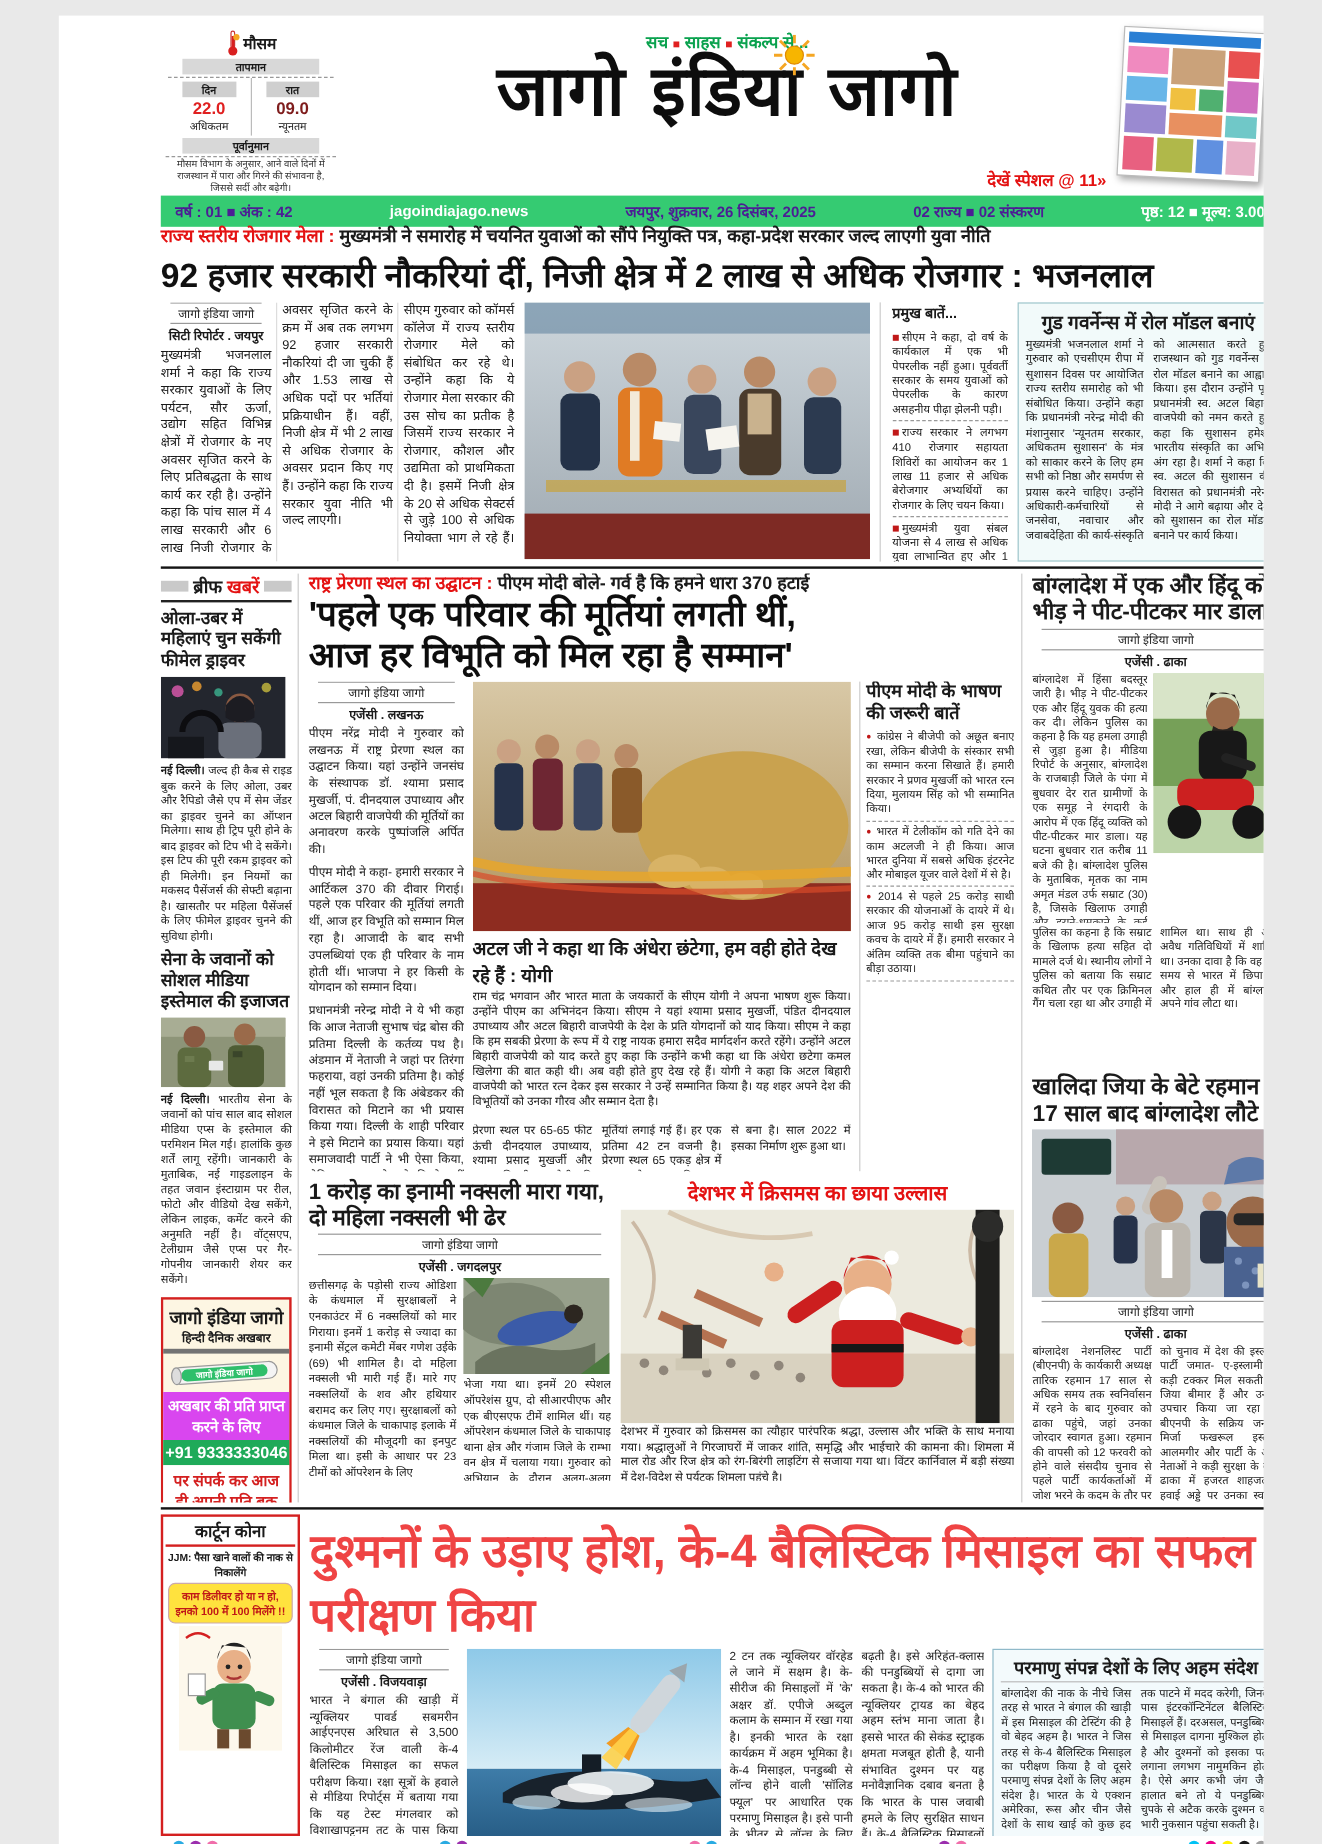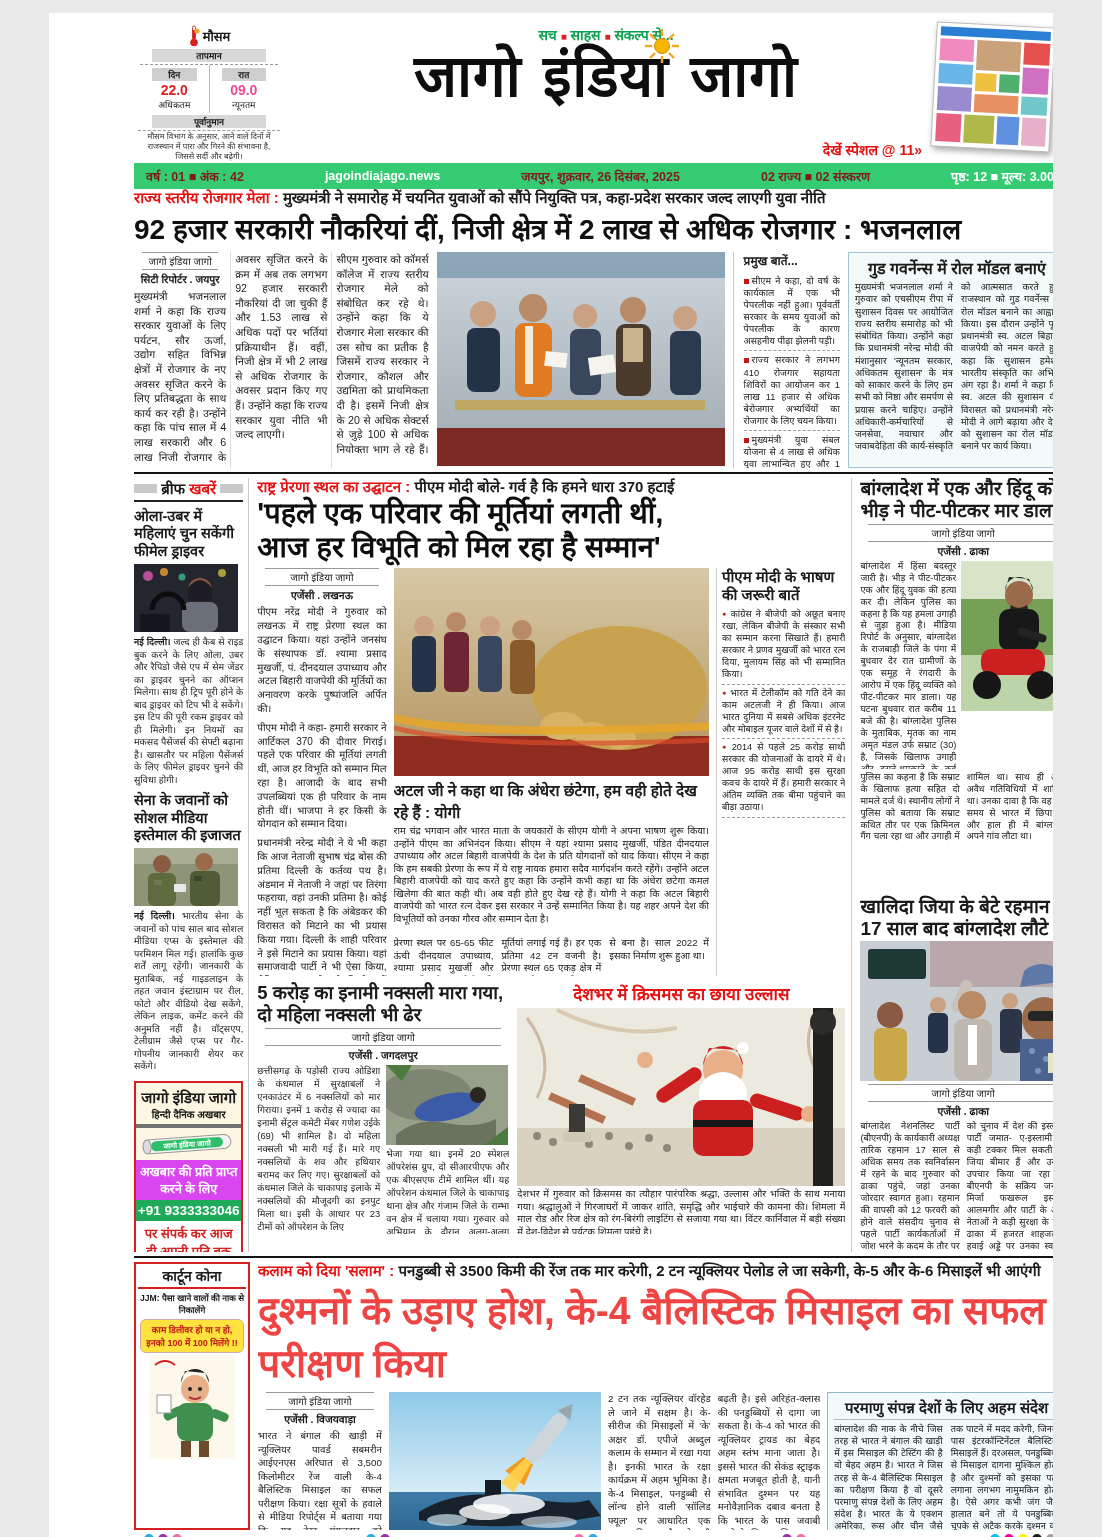--- a/index.html
+++ b/index.html
@@ -11,34 +11,34 @@
   
   .masthead{display:flex;height:140px;}
   .weather{width:150px;font-size:9px;text-align:center;padding-top:4px;}
   .w-title{font-weight:bold;font-size:13px;display:flex;align-items:center;justify-content:center;gap:3px;}
   .w-band{background:#d8d8d8;font-weight:bold;margin:2px 18px;font-size:9px;}
   .w-grid{display:flex;border-top:1px dashed #999;margin:0 6px;}
   .w-cell{flex:1;padding:2px 0;}
   .w-cell:first-child{border-right:1px solid #bbb;}
   .w-lab{background:#cfcfcf;font-weight:bold;margin:1px 12px;}
   .w-temp{font-size:14px;font-weight:bold;}
-  .w-temp.day{color:#e02020;} .w-temp.night{color:#ec4899;}
+  .w-temp.day{color:#e02020;} .w-temp.night{color:#7f1d1d;}
   .w-fc{font-size:8px;color:#333;line-height:1.25;padding:1px 4px;border-top:1px dashed #999;margin:2px 4px 0;}
   .title-wrap{flex:1;position:relative;text-align:center;}
   .tagline{font-size:14px;font-weight:bold;color:#0aa24e;margin-top:4px;}
   .tagline .sq{color:#e02020;font-size:10px;}
   .paper-title{font-size:58px;font-weight:900;letter-spacing:1px;color:#0d0d0d;line-height:1.05;margin-top:2px;
                font-family:"DejaVu Sans","Liberation Sans",sans-serif;}
   .sun{position:absolute;left:56%;top:8px;}
   .special{position:absolute;right:6px;bottom:2px;color:#e41212;font-weight:bold;font-size:14px;}
   .thumb{width:138px;position:relative;}
   .thumb svg{filter:drop-shadow(2px 3px 3px rgba(0,0,0,.35));}
   .infobar{height:26px;background:#35cb72;display:flex;align-items:center;justify-content:space-between;
            padding:0 12px;font-size:12.5px;font-weight:bold;margin-top:2px;}
-  .ib-dark{color:#7f1d1d;} .ib-light{color:#ffffff;}
+  .ib-dark{color:#4c1d95;} .ib-light{color:#ffffff;}
   .rule{border-top:2px solid #141414;margin:4px 0;}
 
   
   .kicker{font-size:15px;font-weight:bold;line-height:1.2;}
   .kicker .kr{color:#e41212;}
   .lead-head{font-size:28px;font-weight:800;margin:3px 0 6px;color:#101010;}
   .art-brand{font-size:10px;text-align:center;color:#222;border-top:1px solid #999;border-bottom:1px solid #999;
              padding:1px 0;margin:0 8px;}
   .art-by{font-size:10.5px;font-weight:bold;text-align:center;margin:2px 0 3px;}
   p.body{font-size:10.6px;line-height:1.38;margin:0 0 5px;text-align:justify;}
@@ -400,21 +400,21 @@
         <div class="speech clip">
           <div class="speech-title">पीएम मोदी के भाषण की जरूरी बातें</div>
           <div class="sp-item">कांग्रेस ने बीजेपी को अछूत बनाए रखा, लेकिन बीजेपी के संस्कार सभी का सम्मान करना सिखाते हैं। हमारी सरकार ने प्रणव मुखर्जी को भारत रत्न दिया, मुलायम सिंह को भी सम्मानित किया।</div>
           <div class="sp-item">भारत में टेलीकॉम को गति देने का काम अटलजी ने ही किया। आज भारत दुनिया में सबसे अधिक इंटरनेट और मोबाइल यूजर वाले देशों में से है।</div>
           <div class="sp-item">2014 से पहले 25 करोड़ साथी सरकार की योजनाओं के दायरे में थे। आज 95 करोड़ साथी इस सुरक्षा कवच के दायरे में हैं। हमारी सरकार ने अंतिम व्यक्ति तक बीमा पहुंचाने का बीड़ा उठाया।</div>
         </div>
       </div>
 
       <div class="mid-bottom">
         <article class="naxal clip">
-          <h3 class="naxal-head" style="margin:0 0 3px;">5 करोड़ का इनामी नक्सली मारा गया, दो महिला नक्सली भी ढेर</h3>
+          <h3 class="naxal-head" style="margin:0 0 3px;">1 करोड़ का इनामी नक्सली मारा गया, दो महिला नक्सली भी ढेर</h3>
           <div class="art-brand">जागो इंडिया जागो</div>
           <div class="art-by">एजेंसी . जगदलपुर</div>
           <div class="two-col-sm">
             <div class="c">
                   <p class="body" style="font-size:9.4px;">छत्तीसगढ़ के पड़ोसी राज्य ओडिशा के कंधमाल में सुरक्षाबलों ने एनकाउंटर में 6 नक्सलियों को मार गिराया। इनमें 1 करोड़ से ज्यादा का इनामी सेंट्रल कमेटी मेंबर गणेश उईके (69) भी शामिल है। दो महिला नक्सली भी मारी गई हैं। मारे गए नक्सलियों के शव और हथियार बरामद कर लिए गए। सुरक्षाबलों को कंधमाल जिले के चाकापाइ इलाके में नक्सलियों की मौजूदगी का इनपुट मिला था। इसी के आधार पर 23 टीमों को ऑपरेशन के लिए</p>
                 </div>
             <div class="c">
               <div>
                 <svg width="122" height="80" viewBox="0 0 122 80">
                   <rect width="122" height="80" fill="#97a08b"></rect>
@@ -560,24 +560,20 @@
           <rect x="14" y="54" width="20" height="9" rx="4" fill="#3f8f4f" transform="rotate(-26 24 58)"></rect>
           <rect x="8" y="40" width="14" height="18" fill="#fff" stroke="#999"></rect>
           <rect x="62" y="56" width="18" height="9" rx="4" fill="#3f8f4f" transform="rotate(22 71 60)"></rect>
           <rect x="32" y="86" width="10" height="16" fill="#6b4a2e"></rect>
               <rect x="50" y="86" width="10" height="16" fill="#6b4a2e"></rect>
         </svg>
       </div>
     </aside>
 
     <section class="missile clip">
-      <div class="kicker">
-        <span class="kr">कलाम को दिया 'सलाम' :</span>
-        <span>पनडुब्बी से 3500 किमी की रेंज तक मार करेगी, 2 टन न्यूक्लियर पेलोड ले जा सकेगी, के-5 और के-6 मिसाइलें भी आएंगी</span>
-      </div>
       <h1 class="missile-head">दुश्मनों के उड़ाए होश, के-4 बैलिस्टिक मिसाइल का सफल परीक्षण किया</h1>
       <div class="mi-row">
         <div class="mi-by clip">
           <div class="art-brand">जागो इंडिया जागो</div>
           <div class="art-by">एजेंसी . विजयवाड़ा</div>
           <p class="body">भारत ने बंगाल की खाड़ी में न्यूक्लियर पावर्ड सबमरीन आईएनएस अरिघात से 3,500 किलोमीटर रेंज वाली के-4 बैलिस्टिक मिसाइल का सफल परीक्षण किया। रक्षा सूत्रों के हवाले से मीडिया रिपोर्ट्स में बताया गया कि यह टेस्ट मंगलवार को विशाखापट्टनम तट के पास किया गया। भारत जमीन, हवा के बाद अब समुद्र से भी परमाणु हथियार लॉन्च कर सकेगा। ये मिसाइल</p>
         </div>
         <div>
           <svg width="212" height="158" viewBox="0 0 212 158">
             <defs>

